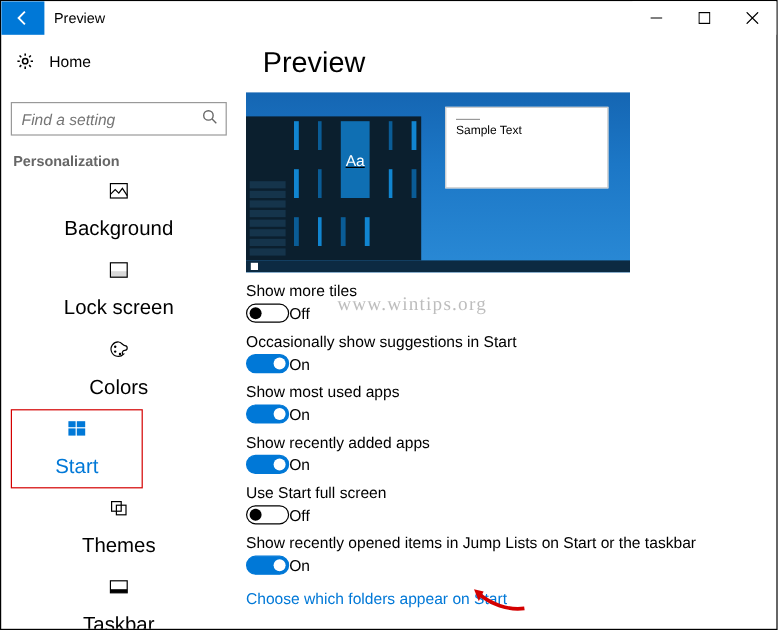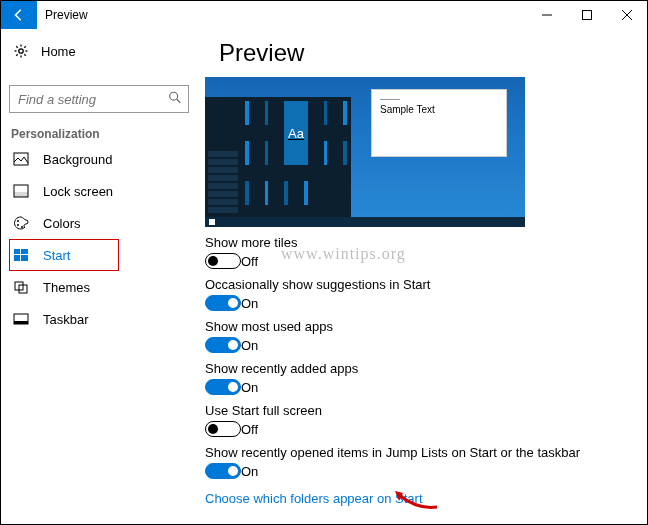--- a/index.html
+++ b/index.html
@@ -77,21 +77,21 @@
   .search-box .mag svg { width: 14px; height: 14px; color: #666; }
   .group-label {
     margin-top: 14px; margin-bottom: 2px;
     font-size: 12px; color: #666;
     padding-left: 2px;
     font-weight: bold;
   }
   .nav-item {
     display: flex; align-items: center; gap: 14px;
     padding: 8px 4px 8px 4px;
-    color: #000; font-size: 13px;
+    color: #000; font-size: 17px; flex-direction: column;
   }
   .nav-item.active { color: #0078d7; }
   .nav-item svg { width: 16px; height: 16px; flex-shrink: 0; }
   .nav-item.highlighted {
     border: 1px solid #d40000;
     padding: 7px 3px;
     margin-right: 70px;
   }
 
   

